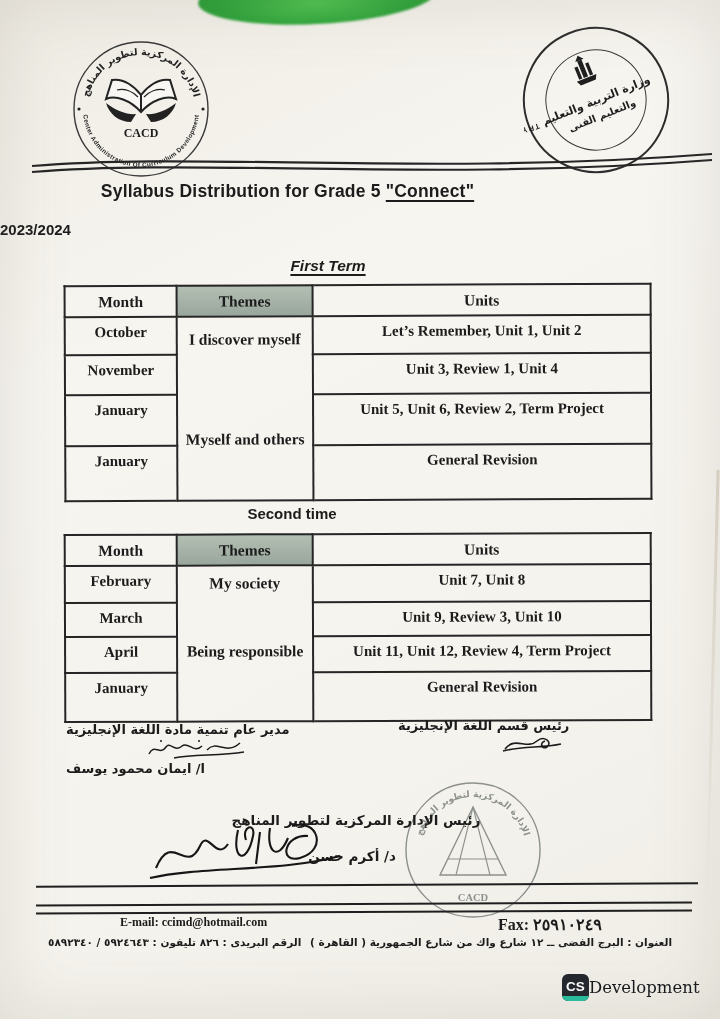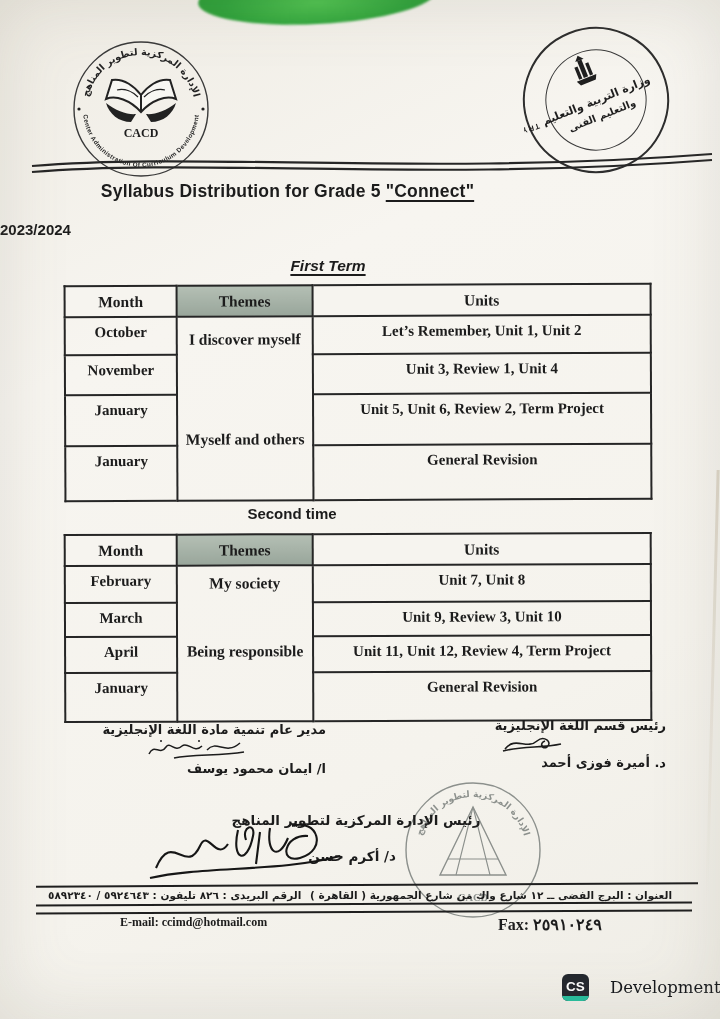--- a/index.html
+++ b/index.html
@@ -41,37 +41,37 @@
   .t-first tr.r1 td{height:30px;} .t-first tr.r2 td{height:32px;}
   .t-first tr.r3 td{height:43px;} .t-first tr.r4 td{height:47px;}
   .t-second tr.r1 td{height:29px;} .t-second tr.r2 td{height:26px;}
   .t-second tr.r3 td{height:28px;} .t-second tr.r4 td{height:41px;}
   td.themes-cell{position:relative;padding:0;}
   td.themes-cell .theme{position:absolute;left:0;right:0;font-size:15.5px;line-height:2.35;}
   .t-first .theme.t1{top:2%;} .t-first .theme.t2{top:57%;}
   .t-second .theme.t1{top:5%;line-height:1.2;} .t-second .theme.t2{top:45%;line-height:2.1;}
 
   .sig-title{font-size:13px;} .sig-name{font-size:13px;}
-  .sig-block{text-align:right;}
+  .sig-block{text-align:left;}
   .sig-right{left:398px;top:718px;width:268px;}
   .sig-left{left:66px;top:722px;width:260px;}
   .sig-center-title{left:222px;top:812px;width:268px;text-align:center;font-size:13.5px;}
   .sig-center-name{left:292px;top:848px;width:120px;text-align:center;font-size:13.5px;}
   .sig-mark{display:block;margin:0 auto;}
 
   .stamp{left:398px;top:775px;opacity:.62;}
 
   .f-line1{left:36px;top:884px;width:662px;height:0;border-top:2px solid #1f1f1f;transform:rotate(-.3deg);}
   .f-row1{left:48px;top:889px;width:624px;display:flex;justify-content:space-between;direction:rtl;}
-  .f-row1 div{font-size:10.5px;}
+  .f-row1 div{font-size:10.5px;margin-top:47px;}
   .f-dline{left:36px;top:903px;width:656px;height:6px;border-top:2px solid #1f1f1f;border-bottom:2px solid #1f1f1f;transform:rotate(-.25deg);}
   .f-email{left:120px;top:915px;font-size:12px;font-weight:bold;font-family:Liberation Serif, serif;}
   .f-fax{left:498px;top:915px;font-size:16px;font-weight:bold;font-family:"Liberation Serif",serif;}
 
-  .watermark{left:562px;top:974px;display:flex;align-items:center;gap:21px;}
+  .watermark{left:562px;top:974px;display:flex;align-items:center;gap:0;}
   .cs-badge{width:27px;height:27px;background:#23272e;border-radius:6px;position:relative;overflow:hidden;
     display:flex;align-items:center;justify-content:center;color:#fff;font-weight:bold;font-size:13.5px;
     font-family:"Liberation Sans",sans-serif;padding-bottom:3px;box-sizing:border-box;}
   .cs-badge::after{content:"";position:absolute;bottom:0;left:0;right:0;height:5px;background:#27bf9e;}
   .cs-label{font-family:"DejaVu Serif",serif;font-size:16.5px;color:#15181c;}
 
   .crease{right:6px;top:470px;width:3px;height:430px;background:linear-gradient(#ddd6c8,rgba(221,214,200,0));transform:rotate(1.5deg);}
 </style>
 </head>
 <body>
@@ -210,21 +210,20 @@
         <td>General Revision</td>
       </tr>
     </tbody>
   </table>
 
   <div class="abs sig-block sig-right">
     <div class="ar sig-title">رئيس قسم اللغة الإنجليزية</div>
     <svg class="sig-mark" width="70" height="22" viewBox="0 0 70 22">
       <path d="M8,16 C18,3 30,17 40,8 C47,2 56,9 50,14 C45,17 42,10 48,8 M6,18 C24,13 46,15 64,11" stroke="#1c1c1c" stroke-width="1.6" fill="none"></path>
     </svg>
-    <div class="ar sig-name">د. أميرة فوزى أحمد</div>
   </div>
 
   <div class="abs sig-block sig-left">
     <div class="ar sig-title">مدير عام تنمية مادة اللغة الإنجليزية</div>
     <svg class="sig-mark" width="110" height="24" viewBox="0 0 110 24">
       <path d="M8,17 C13,6 19,19 25,10 C29,4 34,16 41,9 C47,4 53,17 61,9 M66,13 C76,2 84,19 99,6 M33,21 C52,17 78,19 103,15" stroke="#1c1c1c" stroke-width="1.5" fill="none"></path>
       <circle cx="20" cy="4" r="1" fill="#1c1c1c"></circle>
         <circle cx="58" cy="4" r="1" fill="#1c1c1c"></circle>
     </svg>
     <div class="ar sig-name">ا/ ايمان محمود يوسف</div>

